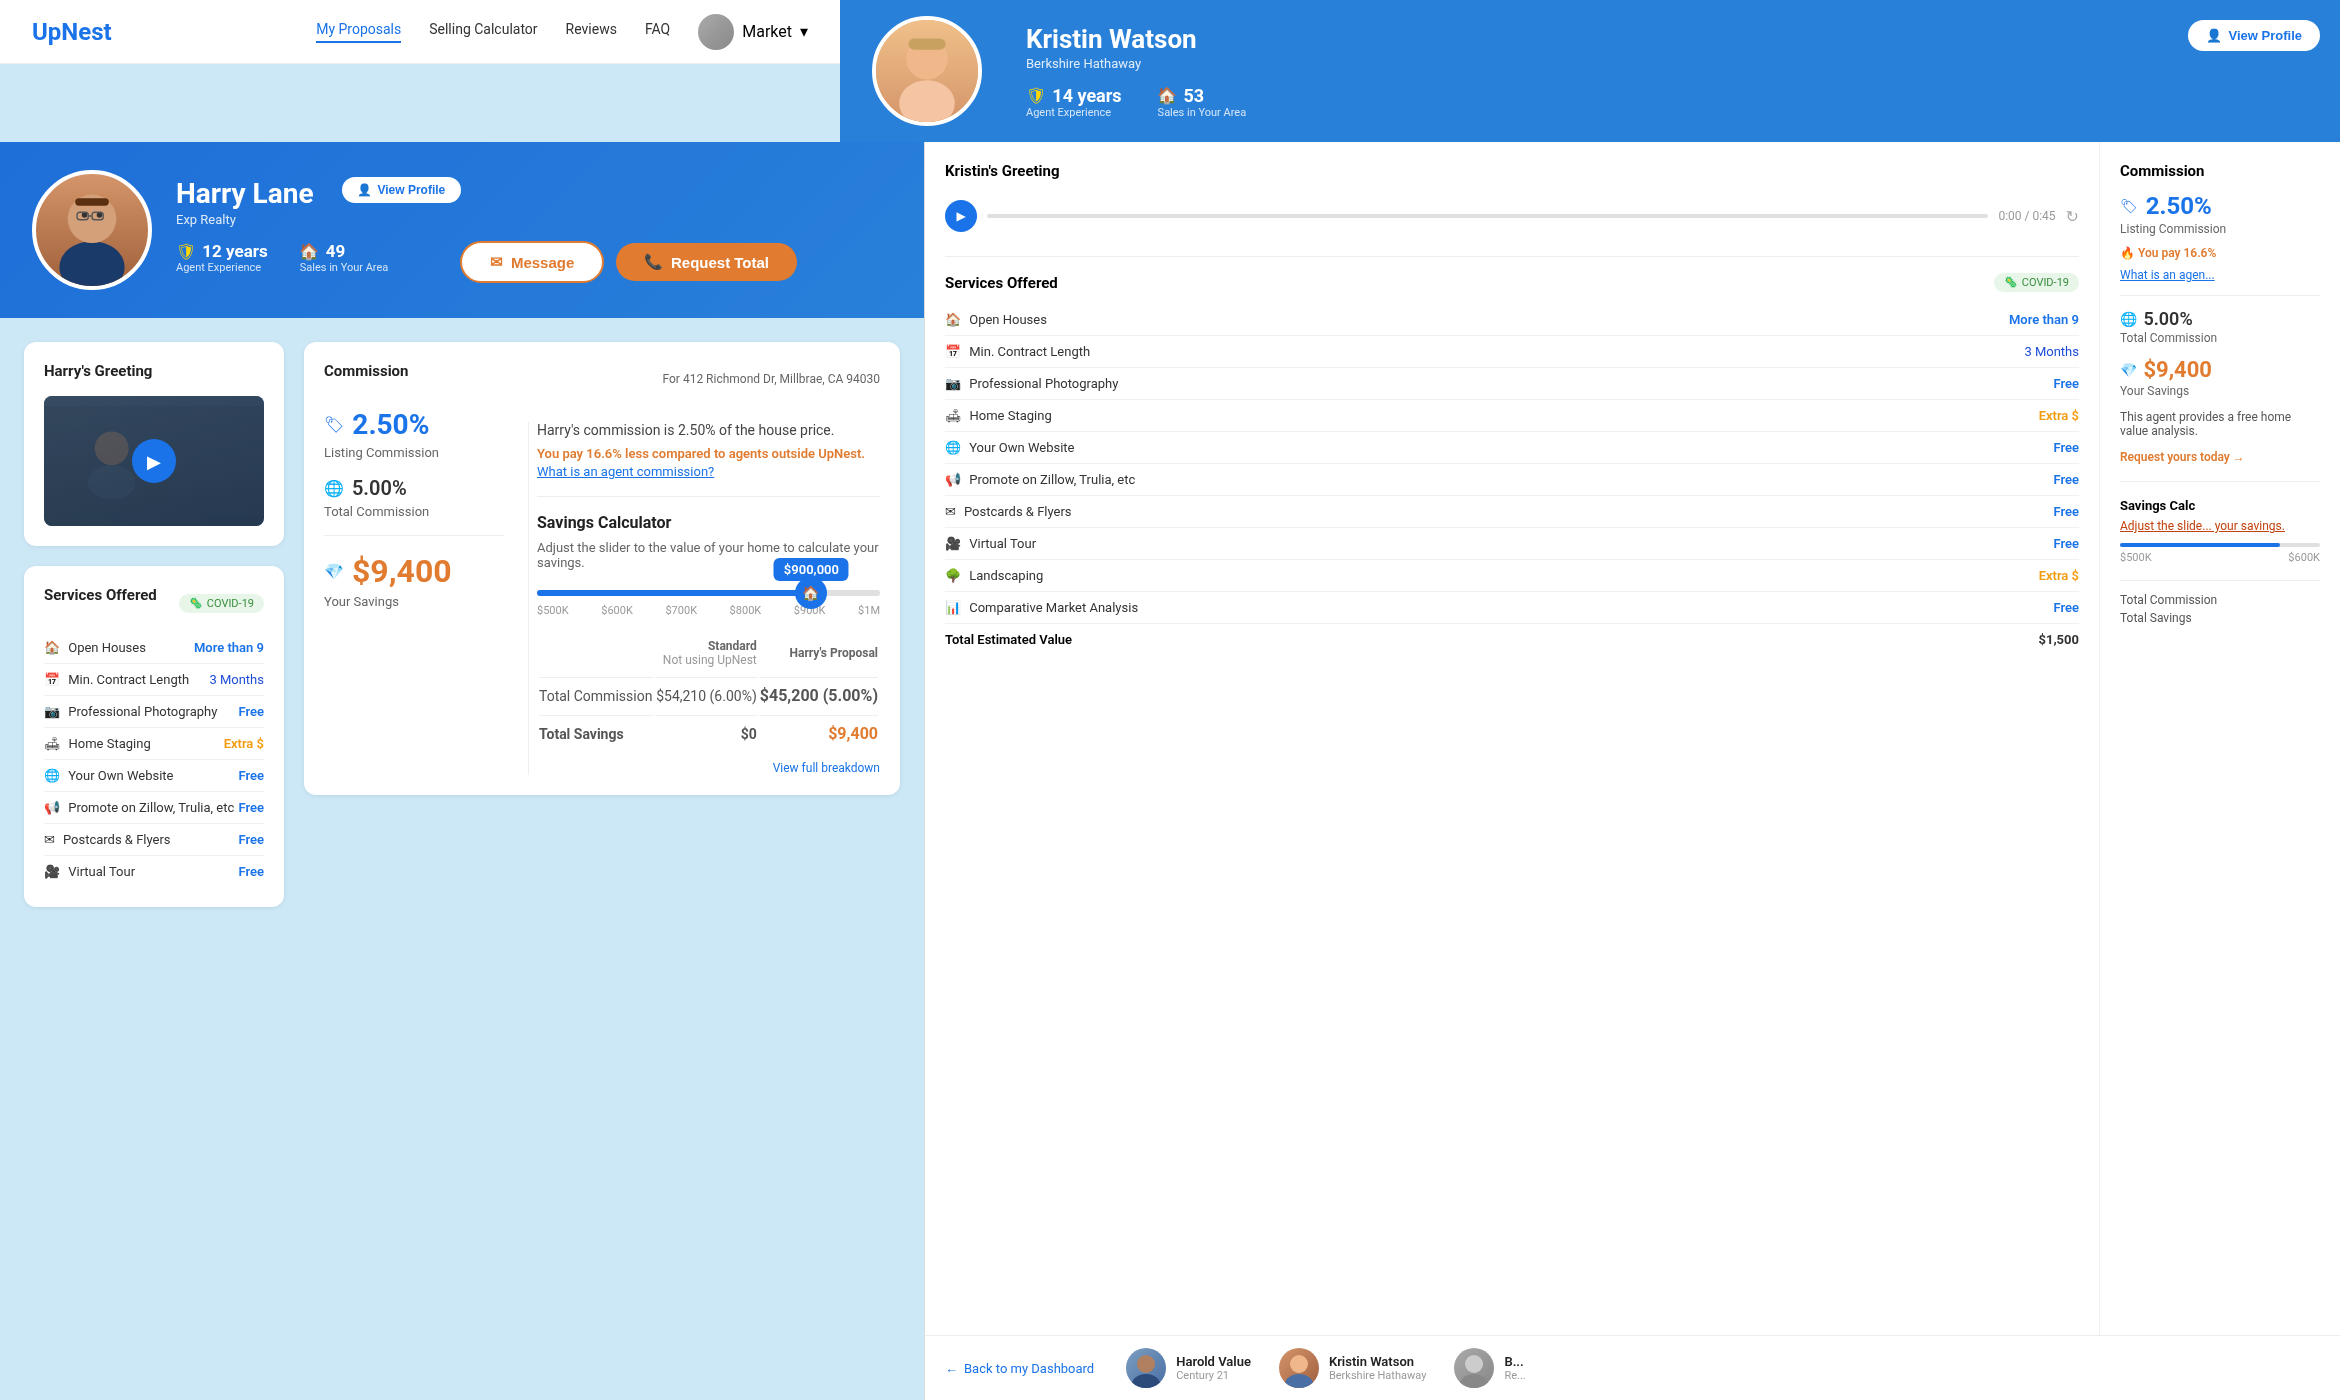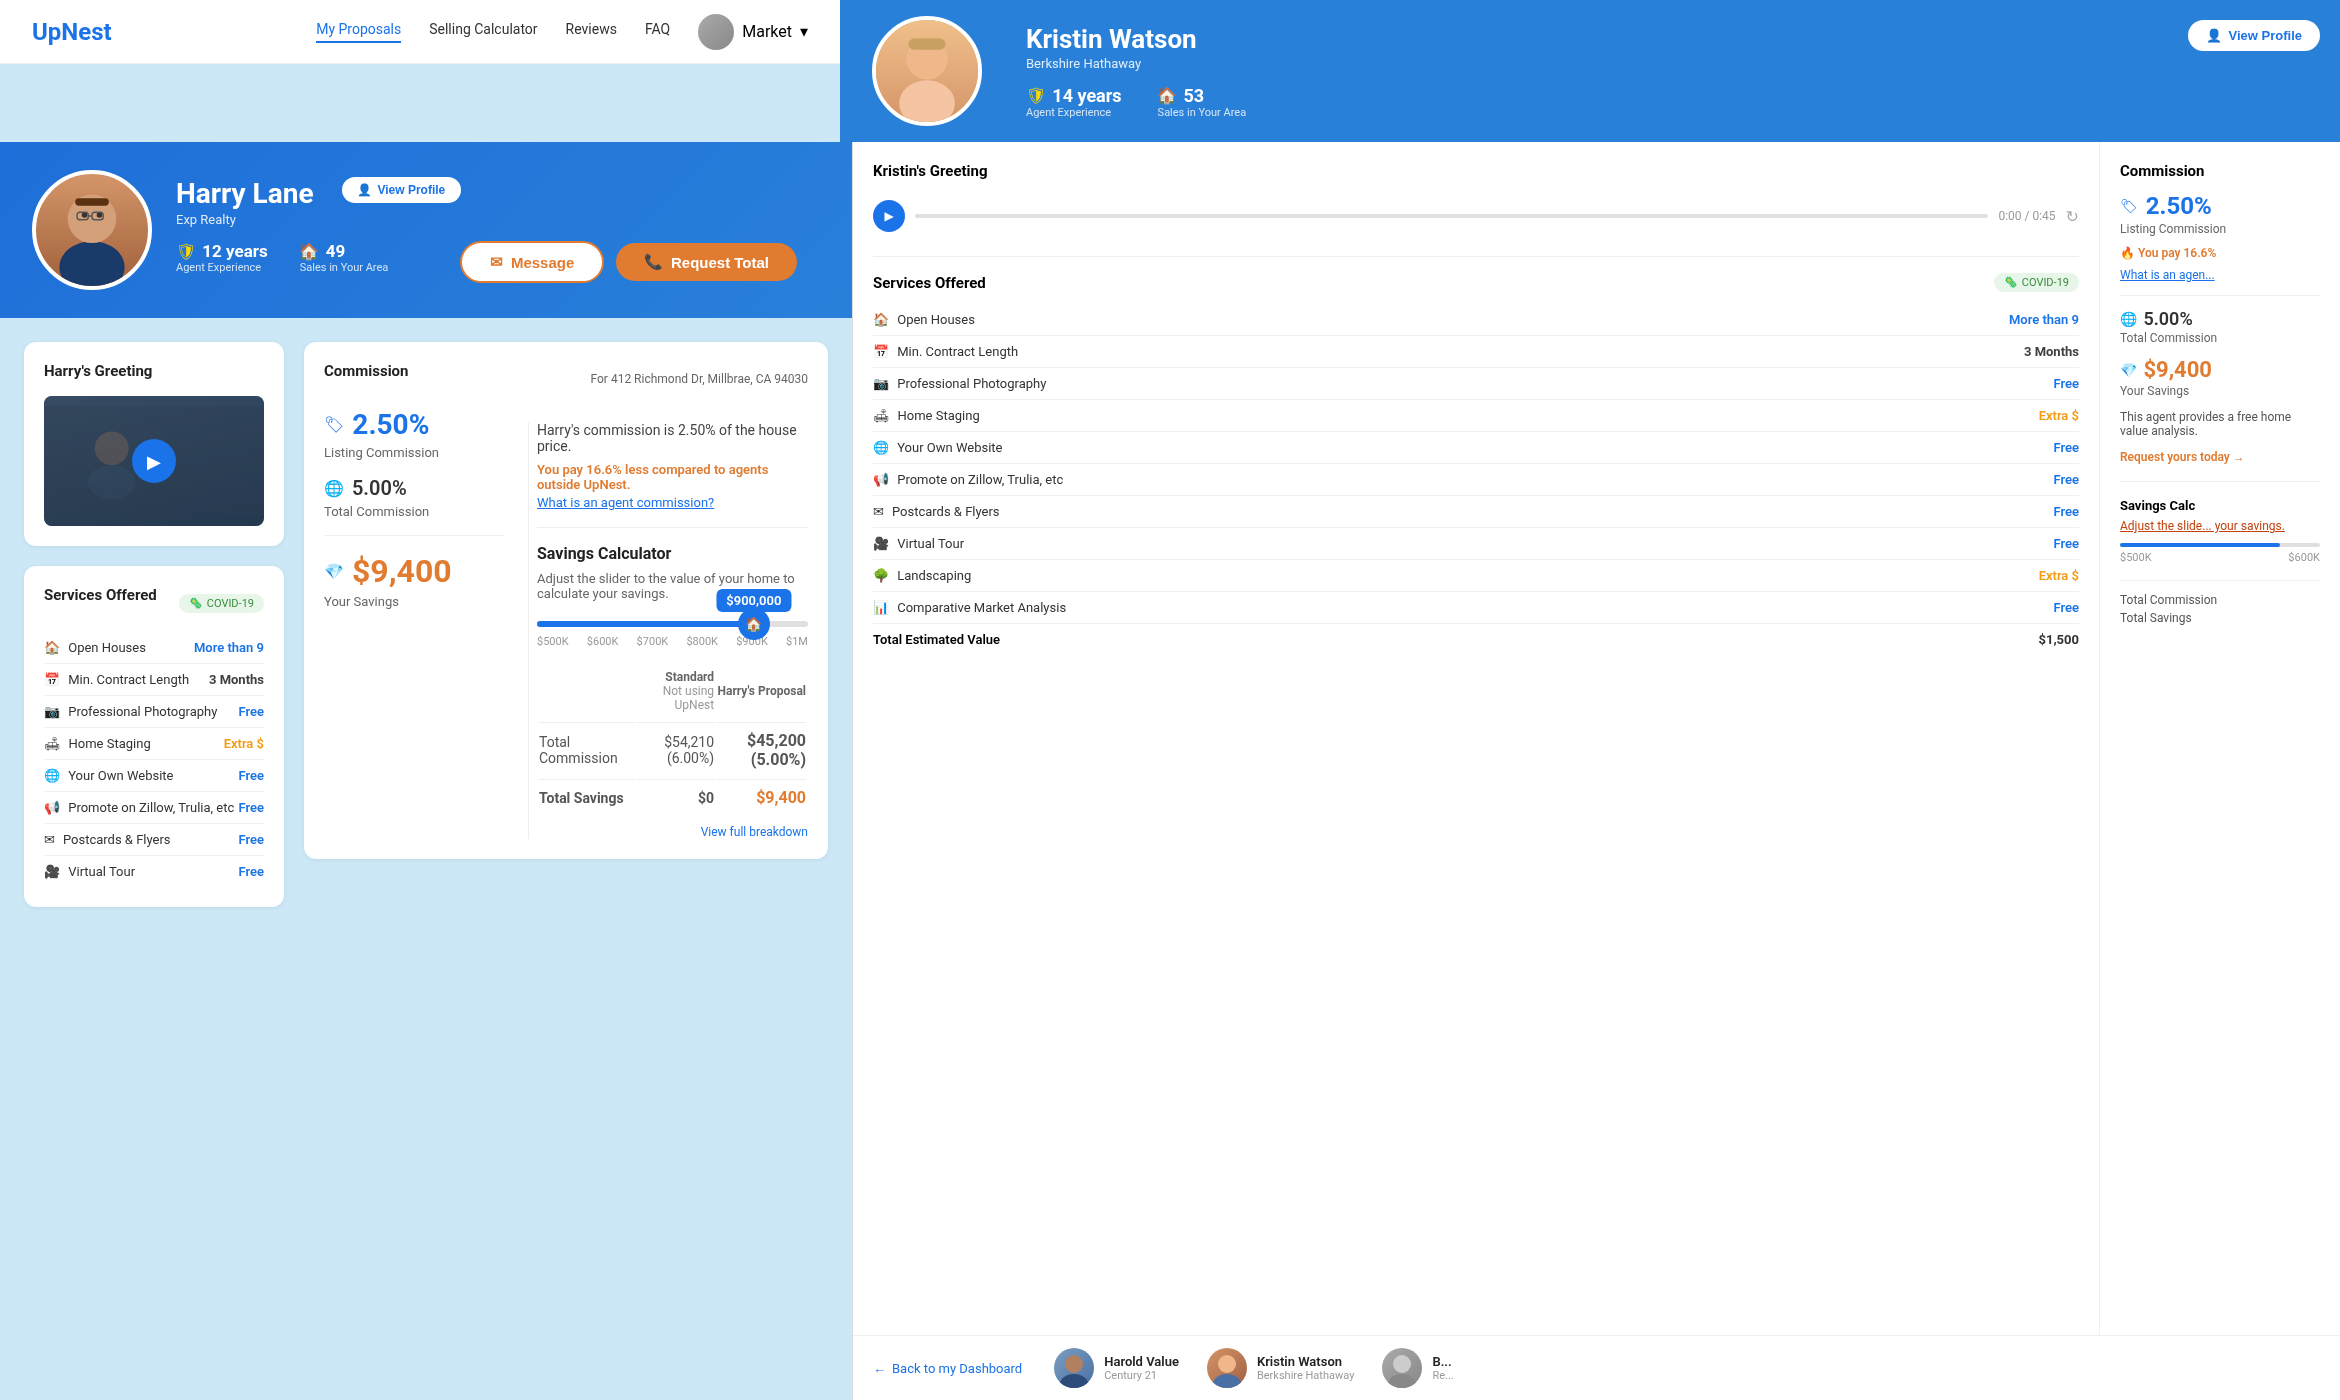--- a/index.html
+++ b/index.html
@@ -43,21 +43,21 @@
       display: flex;
       align-items: center;
       gap: 6px;
       position: absolute;
       top: 20px;
       right: 20px;
     }
 
     
     .left-panel {
-      width: 852px;
+      width: 924px;
       flex-shrink: 0;
       background: #cce8f7;
     }
 
     
     .nav-bar {
       background: white;
       display: flex;
       align-items: center;
       padding: 0 32px;
@@ -219,21 +219,21 @@
       justify-content: space-between;
       align-items: center;
       padding: 8px 0;
       border-bottom: 1px solid #f0f0f0;
       font-size: 13px;
     }
     .service-row:last-child { border-bottom: none; }
     .service-name { color: #333; display: flex; align-items: center; gap: 8px; }
     .service-val-free { color: #1a73e8; font-weight: 600; }
     .service-val-more { color: #1a73e8; font-weight: 600; }
-    .service-val-months { color: #404040; font-weight: 700; }
+    .service-val-months { color: #1d4ed8; font-weight: 400; }
     .service-val-extra { color: #f39c12; font-weight: 600; }
 
     .covid-badge {
       background: #e8f5e9;
       color: #388e3c;
       font-size: 11px;
       border-radius: 12px;
       padding: 3px 10px;
       display: flex;
       align-items: center;

